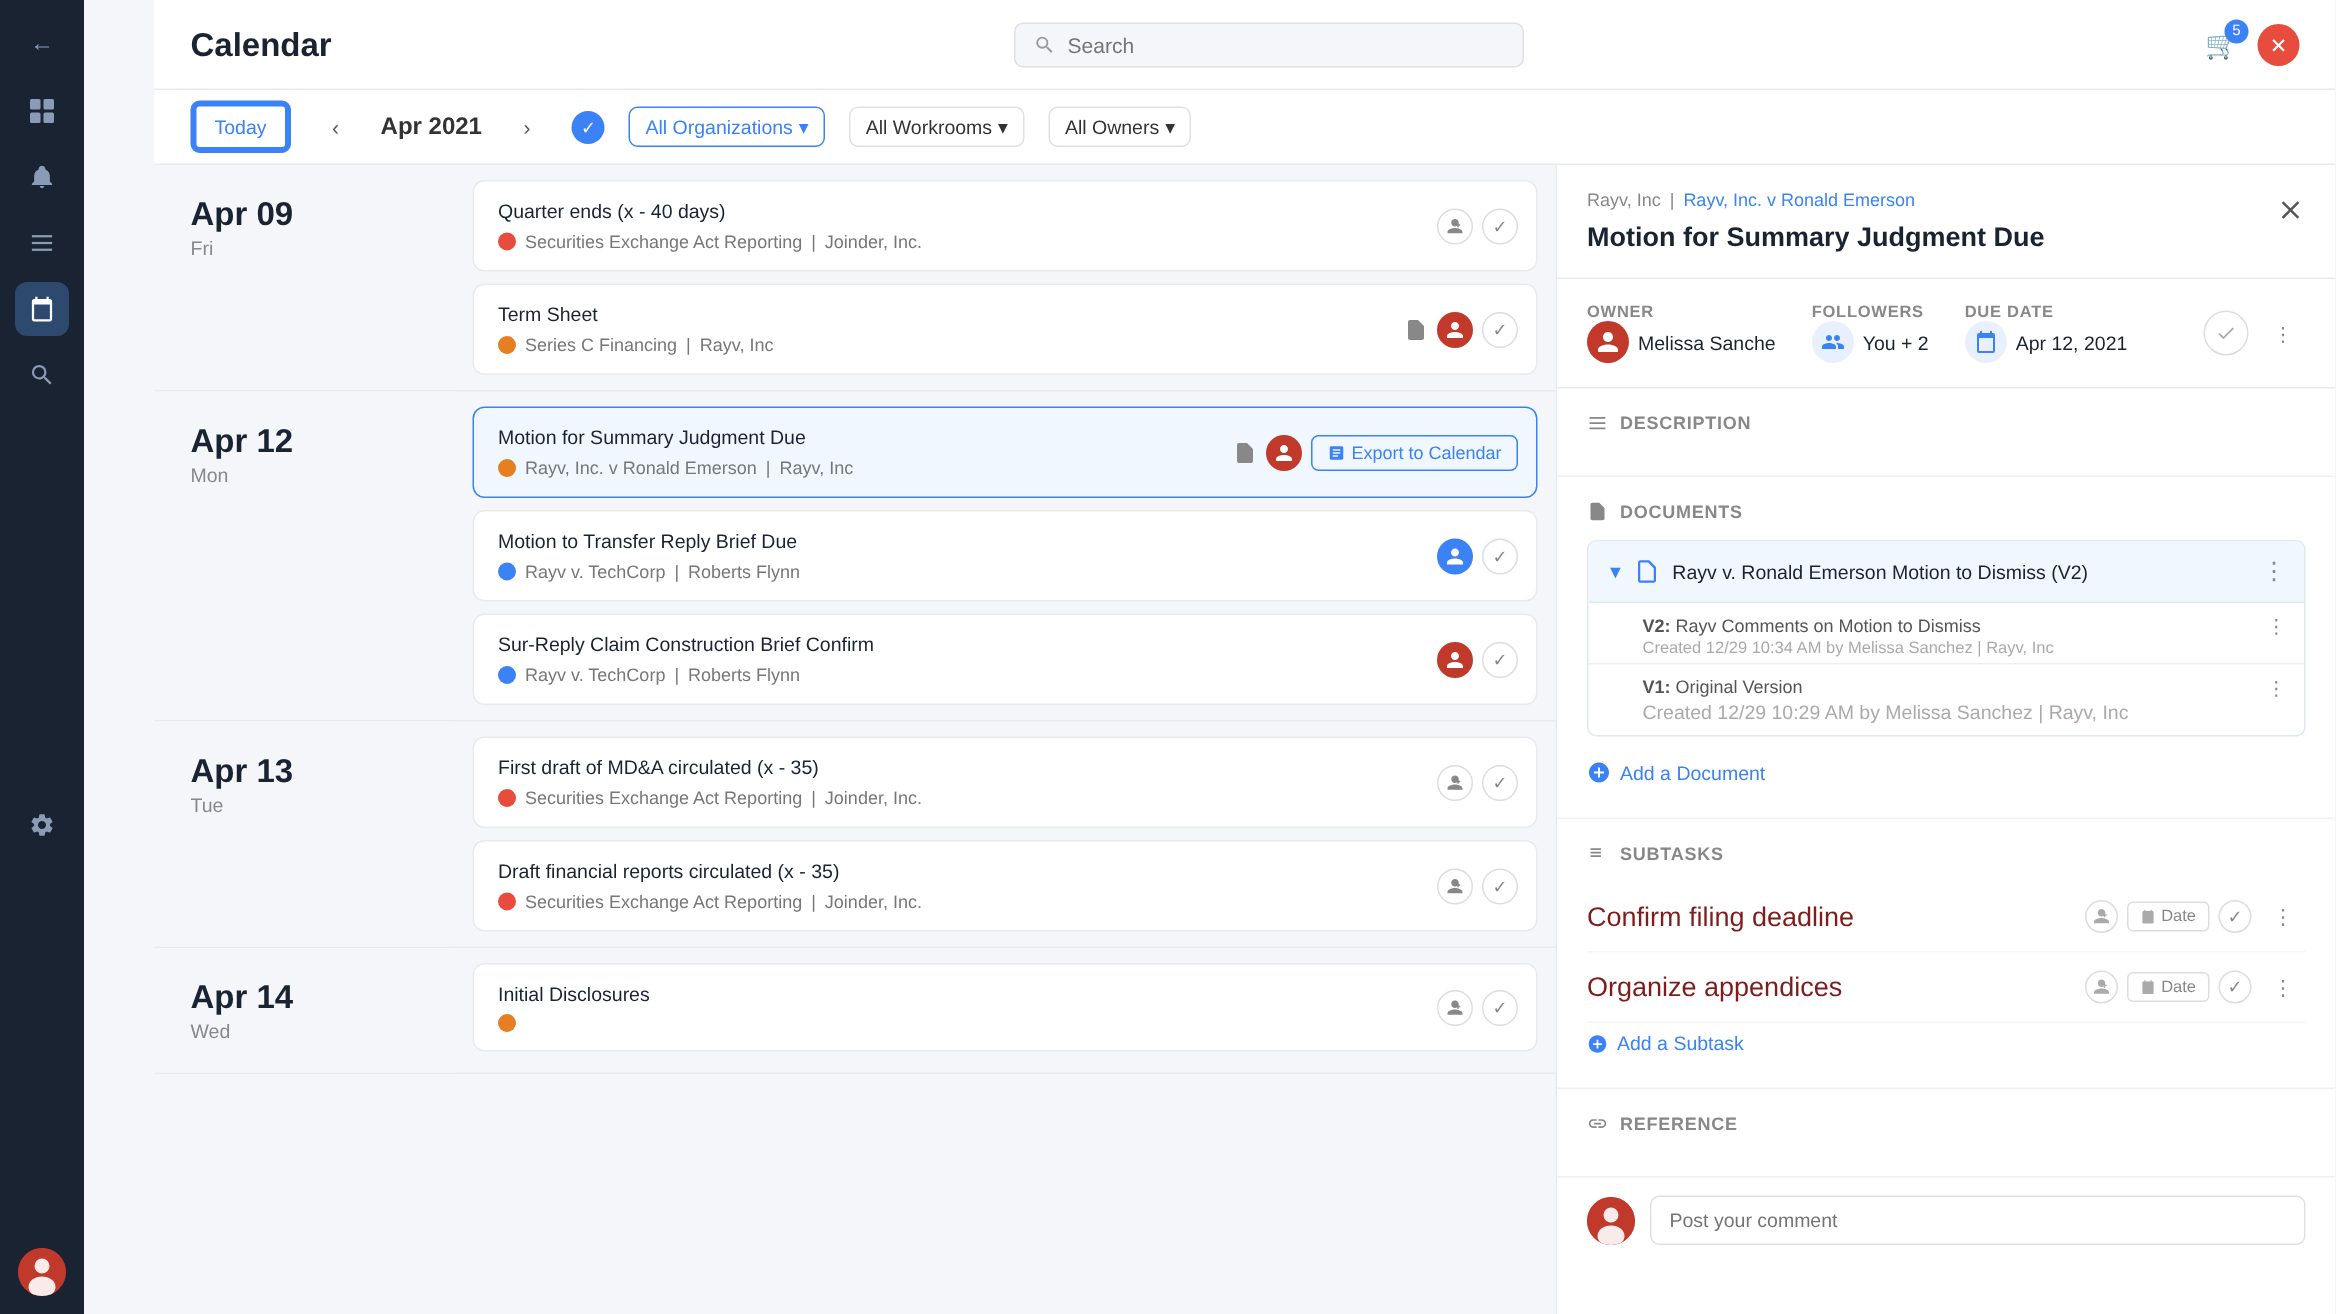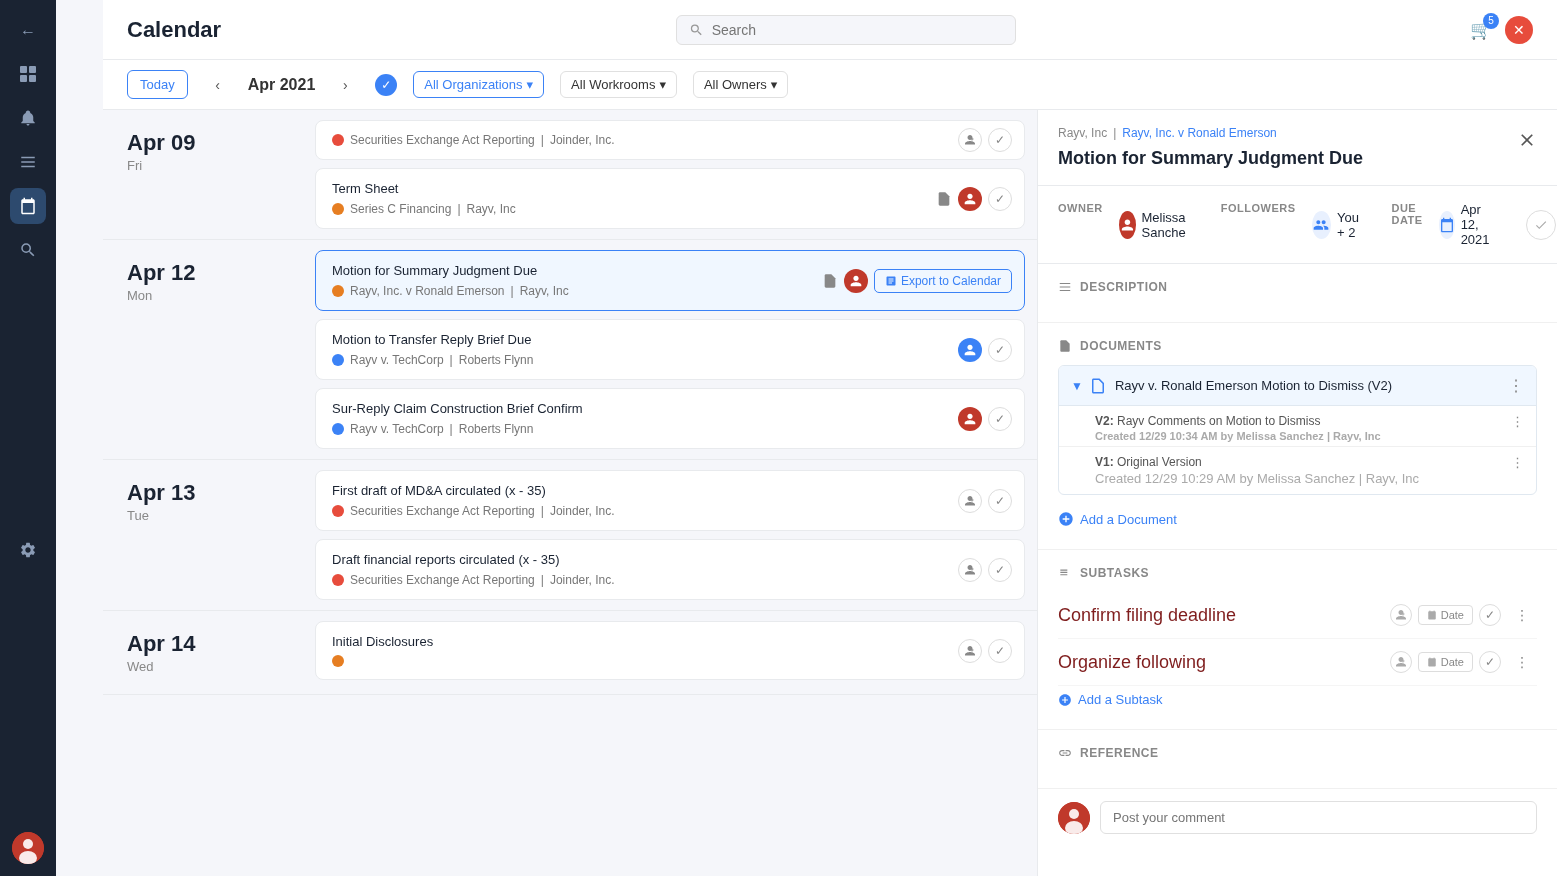--- a/index.html
+++ b/index.html
@@ -19,21 +19,21 @@
     .header-title { font-size: 22px; font-weight: 600; color: #1a2332; }
     .search-box { display: flex; align-items: center; background: #f5f6fa; border: 1px solid #e0e0e0; border-radius: 6px; padding: 6px 12px; width: 340px; gap: 8px; }
     .search-box input { border: none; background: transparent; outline: none; font-size: 14px; color: #555; width: 100%; }
     .header-actions { display: flex; align-items: center; gap: 12px; }
     .cart-icon { position: relative; cursor: pointer; color: #555; font-size: 18px; }
     .cart-badge { position: absolute; top: -6px; right: -6px; background: #3b82f6; color: #fff; border-radius: 50%; width: 16px; height: 16px; font-size: 10px; display: flex; align-items: center; justify-content: center; }
     .close-circle { width: 28px; height: 28px; border-radius: 50%; background: #e74c3c; display: flex; align-items: center; justify-content: center; color: #fff; font-size: 14px; cursor: pointer; }
 
     
     .toolbar { background: #fff; padding: 0 24px; height: 50px; display: flex; align-items: center; gap: 16px; border-bottom: 1px solid #e8eaed; }
-    .toolbar-btn { display: flex; align-items: center; gap: 4px; padding: 6px 12px; border-radius: 6px; border: 1px solid #c4b5fd; background: #fff; cursor: pointer; font-size: 13px; color: #333; }
+    .toolbar-btn { display: flex; align-items: center; gap: 4px; padding: 6px 12px; border-radius: 6px; border: 4px solid #c4b5fd; background: #fff; cursor: pointer; font-size: 13px; color: #333; }
     .today-btn { color: #3b82f6; border-color: #3b82f6; font-weight: 500; }
     .nav-arrow { width: 28px; height: 28px; display: flex; align-items: center; justify-content: center; cursor: pointer; border-radius: 4px; color: #555; font-size: 14px; }
     .month-label { font-size: 16px; font-weight: 600; color: #333; }
     .filter-btn { display: flex; align-items: center; gap: 4px; padding: 5px 10px; border-radius: 6px; border: 1px solid #e0e0e0; background: #fff; cursor: pointer; font-size: 13px; color: #333; }
     .filter-btn.active-filter { color: #3b82f6; border-color: #3b82f6; }
     .check-circle { width: 22px; height: 22px; border-radius: 50%; background: #3b82f6; display: flex; align-items: center; justify-content: center; color: #fff; font-size: 12px; }
 
     
     .calendar-content { flex: 1; overflow-y: auto; background: #f5f6fa; }
     .date-section { display: flex; border-bottom: 1px solid #e8eaed; }
@@ -53,21 +53,21 @@
     .action-btn { width: 24px; height: 24px; border-radius: 50%; border: 1px solid #ddd; background: #fff; display: flex; align-items: center; justify-content: center; cursor: pointer; color: #888; font-size: 12px; }
     .export-btn { background: #f0f7ff; border: 1px solid #3b82f6; color: #3b82f6; padding: 4px 10px; border-radius: 5px; font-size: 12px; cursor: pointer; display: flex; align-items: center; gap: 4px; white-space: nowrap; }
 
     
     .right-panel { width: 520px; background: #fff; border-left: 1px solid #e8eaed; display: flex; flex-direction: column; overflow-y: auto; }
     .panel-header { padding: 16px 20px; border-bottom: 1px solid #e8eaed; }
     .panel-breadcrumb { font-size: 12px; color: #888; display: flex; align-items: center; gap: 6px; margin-bottom: 8px; }
     .breadcrumb-link { color: #3b82f6; cursor: pointer; text-decoration: none; }
     .panel-title { font-size: 18px; font-weight: 600; color: #1a2332; }
     .panel-meta { display: flex; gap: 24px; padding: 16px 20px; border-bottom: 1px solid #e8eaed; }
-    .meta-item { display: flex; flex-direction: row; gap: 16px; }
+    .meta-item { display: flex; flex-direction: column; gap: 0; }
     .meta-label { font-size: 11px; color: #888; font-weight: 600; text-transform: uppercase; letter-spacing: 0.5px; }
     .meta-value { font-size: 13px; color: #1a2332; font-weight: 500; display: flex; align-items: center; gap: 6px; }
     .meta-avatar { width: 28px; height: 28px; border-radius: 50%; background: #c0392b; display: flex; align-items: center; justify-content: center; color: #fff; font-size: 11px; overflow: hidden; }
     .meta-icon { width: 28px; height: 28px; border-radius: 50%; background: #e8f0fe; display: flex; align-items: center; justify-content: center; color: #3b82f6; font-size: 13px; }
     .meta-actions { display: flex; gap: 8px; margin-left: auto; align-items: center; }
     .check-btn { width: 30px; height: 30px; border-radius: 50%; border: 1px solid #ddd; background: #fff; display: flex; align-items: center; justify-content: center; cursor: pointer; color: #888; }
     .more-btn { width: 30px; height: 30px; display: flex; align-items: center; justify-content: center; cursor: pointer; color: #888; border-radius: 4px; }
 
     .section { padding: 16px 20px; border-bottom: 1px solid #f0f0f0; }
     .section-title { font-size: 12px; font-weight: 700; color: #888; text-transform: uppercase; letter-spacing: 0.5px; display: flex; align-items: center; gap: 8px; margin-bottom: 12px; }
@@ -177,20 +177,21 @@
 
     <div class="calendar-content" style="flex:1;">
 
       <div class="date-section">
         <div class="date-label">
           <div class="date-num">Apr 09</div>
           <div class="date-day">Fri</div>
         </div>
         <div class="events-list">
           <div class="event-card">
+            <div class="event-title">Quarter ends (x - 40 days)</div>
             <div class="event-meta">
               <span class="event-dot red"></span>
               <span>Securities Exchange Act Reporting</span>
               <span>|</span>
               <span>Joinder, Inc.</span>
             </div>
             <div class="event-actions">
               <div class="action-btn">
                 <svg width="12" height="12" viewBox="0 0 24 24" fill="currentColor">
                     <path d="M12 12c2.7 0 5-2.3 5-5s-2.3-5-5-5-5 2.3-5 5 2.3 5 5 5zm0 2c-3.3 0-10 1.7-10 5v2h20v-2c0-3.3-6.7-5-10-5zm7-5h-2v-2h-2v2h-2v2h2v2h2v-2h2v-2z"></path>
@@ -449,21 +450,21 @@
             <div style="cursor:pointer;color:#888;font-size:16px;">⋮</div>
           </div>
 
           <div style="padding:8px 12px 4px 36px;border-bottom:1px solid #f0f0f0;">
             <div style="display:flex;align-items:flex-start;justify-content:space-between;">
               <div>
                 <div style="font-size:12px;color:#555;">
                   <span style="font-weight:600;">V2:</span>
                   <span>Rayv Comments on Motion to Dismiss</span>
                 </div>
-                <div style="font-size:11px;color:#aaa;margin-top:2px;font-weight:bold;">Created 12/29 10:34 AM by Melissa Sanchez | Rayv, Inc</div>
+                <div style="font-size:11px;color:#aaa;margin-top:2px;">Created 12/29 10:34 AM by Melissa Sanchez | Rayv, Inc</div>
               </div>
               <div style="cursor:pointer;color:#888;">⋮</div>
             </div>
           </div>
 
           <div style="padding:8px 12px 8px 36px;">
             <div style="display:flex;align-items:flex-start;justify-content:space-between;">
               <div>
                 <div style="font-size:12px;color:#555;">
                   <span style="font-weight:600;">V1:</span>
@@ -505,21 +506,21 @@
                   <path d="M19 3h-1V1h-2v2H8V1H6v2H5c-1.1 0-2 .9-2 2v16c0 1.1.9 2 2 2h14c1.1 0 2-.9 2-2V5c0-1.1-.9-2-2-2z"></path>
                 </svg>
               <span>Date</span>
             </div>
             <div class="action-btn" style="width:22px;height:22px;">✓</div>
             <div class="more-btn" style="font-size:14px;">⋮</div>
           </div>
         </div>
 
         <div class="subtask-item">
-          <span class="subtask-name">Organize following</span>
+          <span class="subtask-name">Organize appendices</span>
           <div class="subtask-actions">
             <div class="action-btn" style="width:22px;height:22px;">
               <svg width="12" height="12" viewBox="0 0 24 24" fill="#aaa">
                   <path d="M12 12c2.7 0 5-2.3 5-5s-2.3-5-5-5-5 2.3-5 5 2.3 5 5 5zm0 2c-3.3 0-10 1.7-10 5v2h20v-2c0-3.3-6.7-5-10-5zm7-5h-2v-2h-2v2h-2v2h2v2h2v-2h2v-2z"></path>
                 </svg>
             </div>
             <div class="subtask-btn">
               <svg width="10" height="10" viewBox="0 0 24 24" fill="#aaa">
                   <path d="M19 3h-1V1h-2v2H8V1H6v2H5c-1.1 0-2 .9-2 2v16c0 1.1.9 2 2 2h14c1.1 0 2-.9 2-2V5c0-1.1-.9-2-2-2z"></path>
                 </svg>

